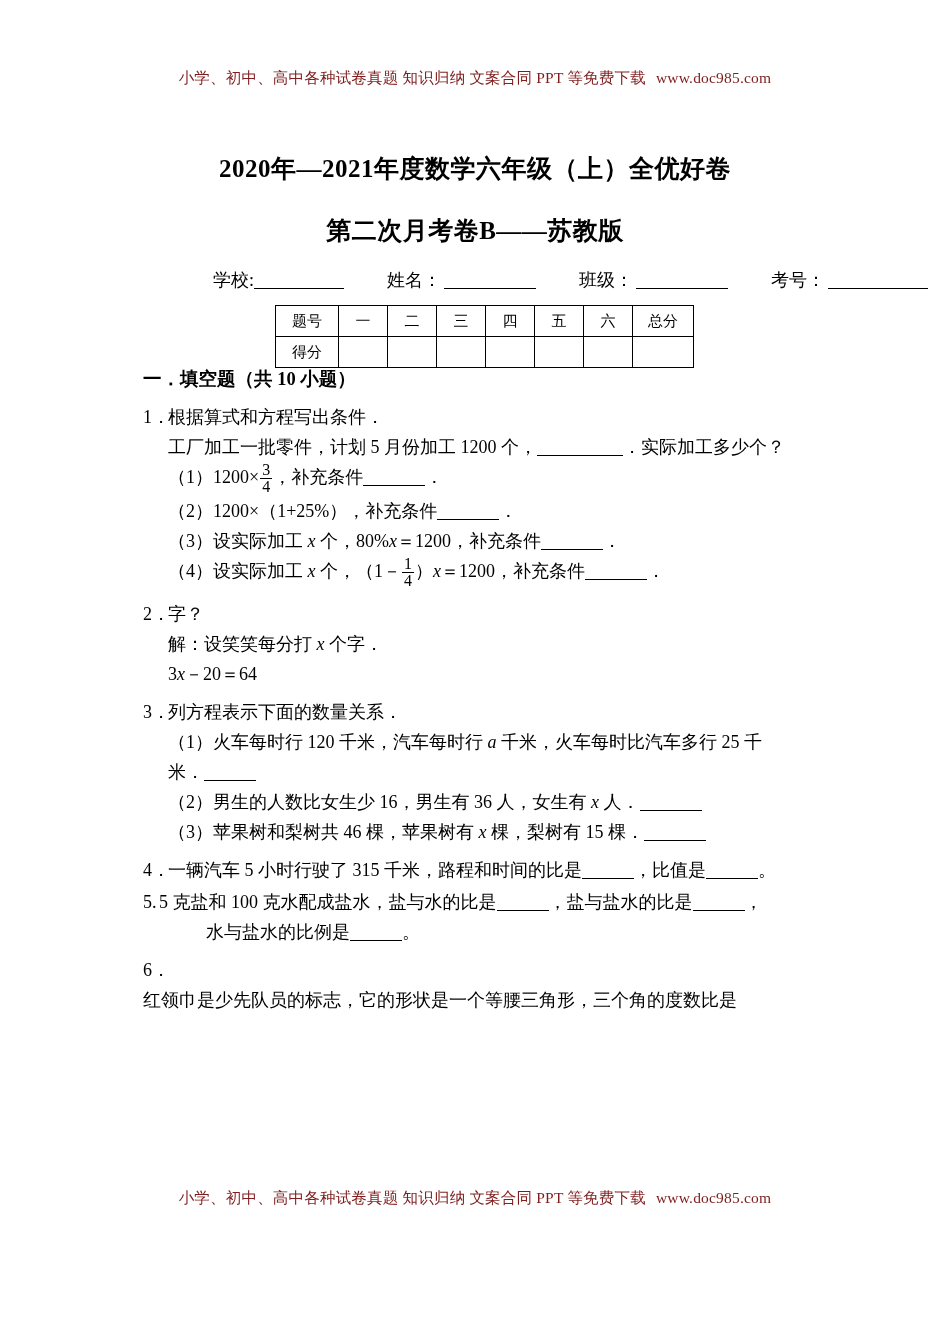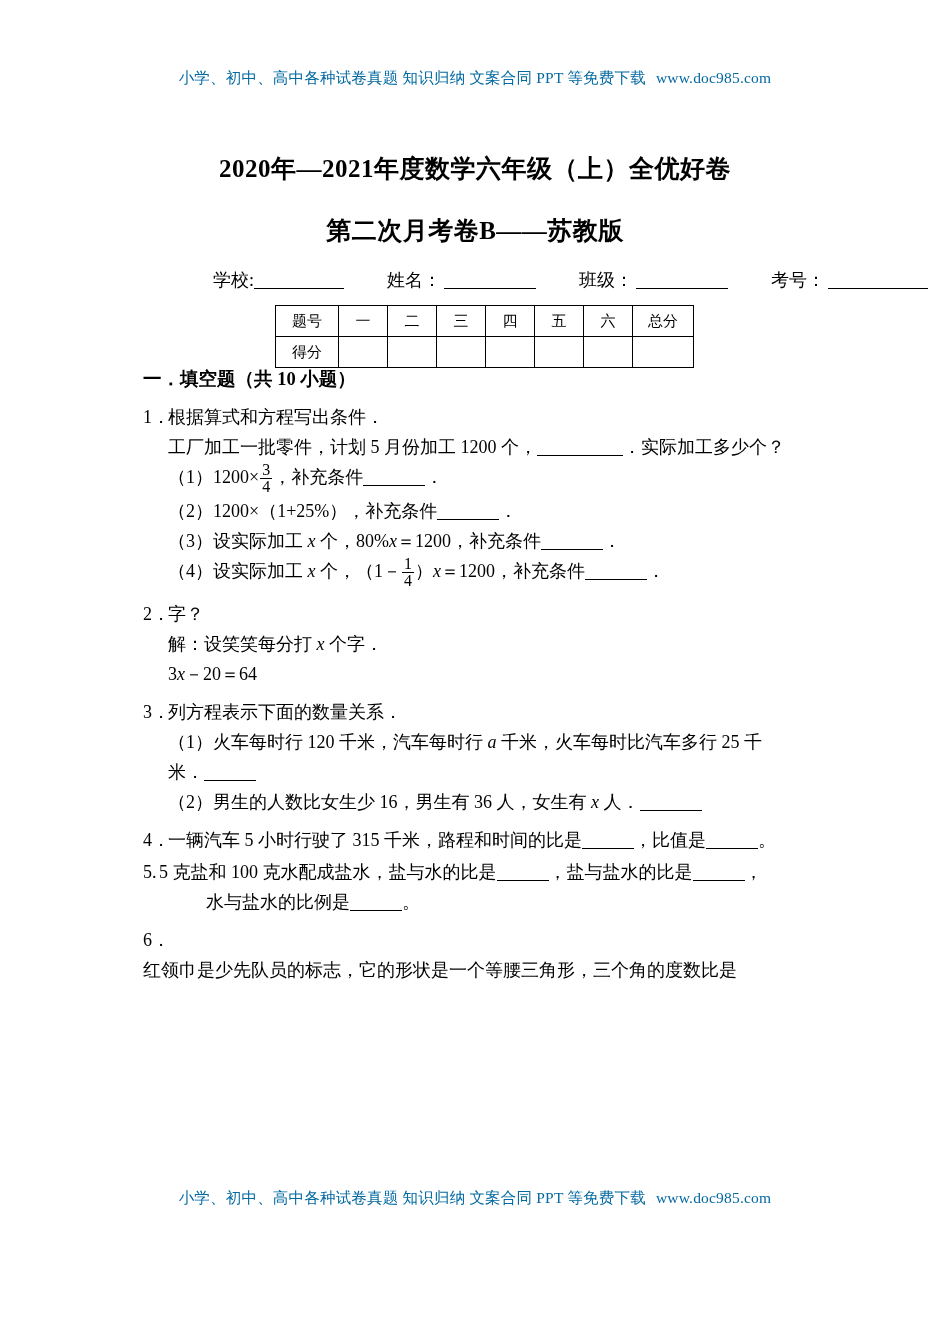--- a/index.html
+++ b/index.html
@@ -23,21 +23,21 @@
     height: 1344px;
   }
 
   
   .watermark {
     position: absolute;
     left: 0;
     width: 950px;
     text-align: center;
     font-size: 15.5px;
-    color: #0369a1;
+    color: #7f1d1d;
     letter-spacing: 0.2px;
     white-space: nowrap;
   }
   .watermark.top { top: 68px; }
   .watermark.bottom { top: 1188px; }
   .watermark .url {
     font-family: "Liberation Serif", serif;
     margin-left: 10px;
   }
 
@@ -245,20 +245,23 @@
         <span class="line">列方程表示下面的数量关系．</span>
         <span class="line">
           <span>（1）火车每时行 120 千米，汽车每时行 </span><span class="var">a</span><span> 千米，火车每时比汽车多行 25 千</span>
         </span>
         <span class="line">
           <span>米．</span><span class="blk blk-s"></span>
         </span>
         <span class="line">
           <span>（2）男生的人数比女生少 16，男生有 36 人，女生有 </span><span class="var">x</span><span> 人．</span><span class="blk blk-m"></span>
         </span>
+        <span class="line">
+          <span>（3）苹果树和梨树共 46 棵，苹果树有 </span><span class="var">x</span><span> 棵，梨树有 15 棵．</span><span class="blk blk-m"></span>
+        </span>
       </span>
     </div>
 
     <div class="q q-row">
       <span class="q-num">4．</span><span class="q-body">
         <span class="line">
           <span>一辆汽车 5 小时行驶了 315 千米，路程和时间的比是</span><span class="blk blk-s"></span><span>，比值是</span><span class="blk blk-s"></span><span>。</span>
         </span>
       </span>
     </div>

